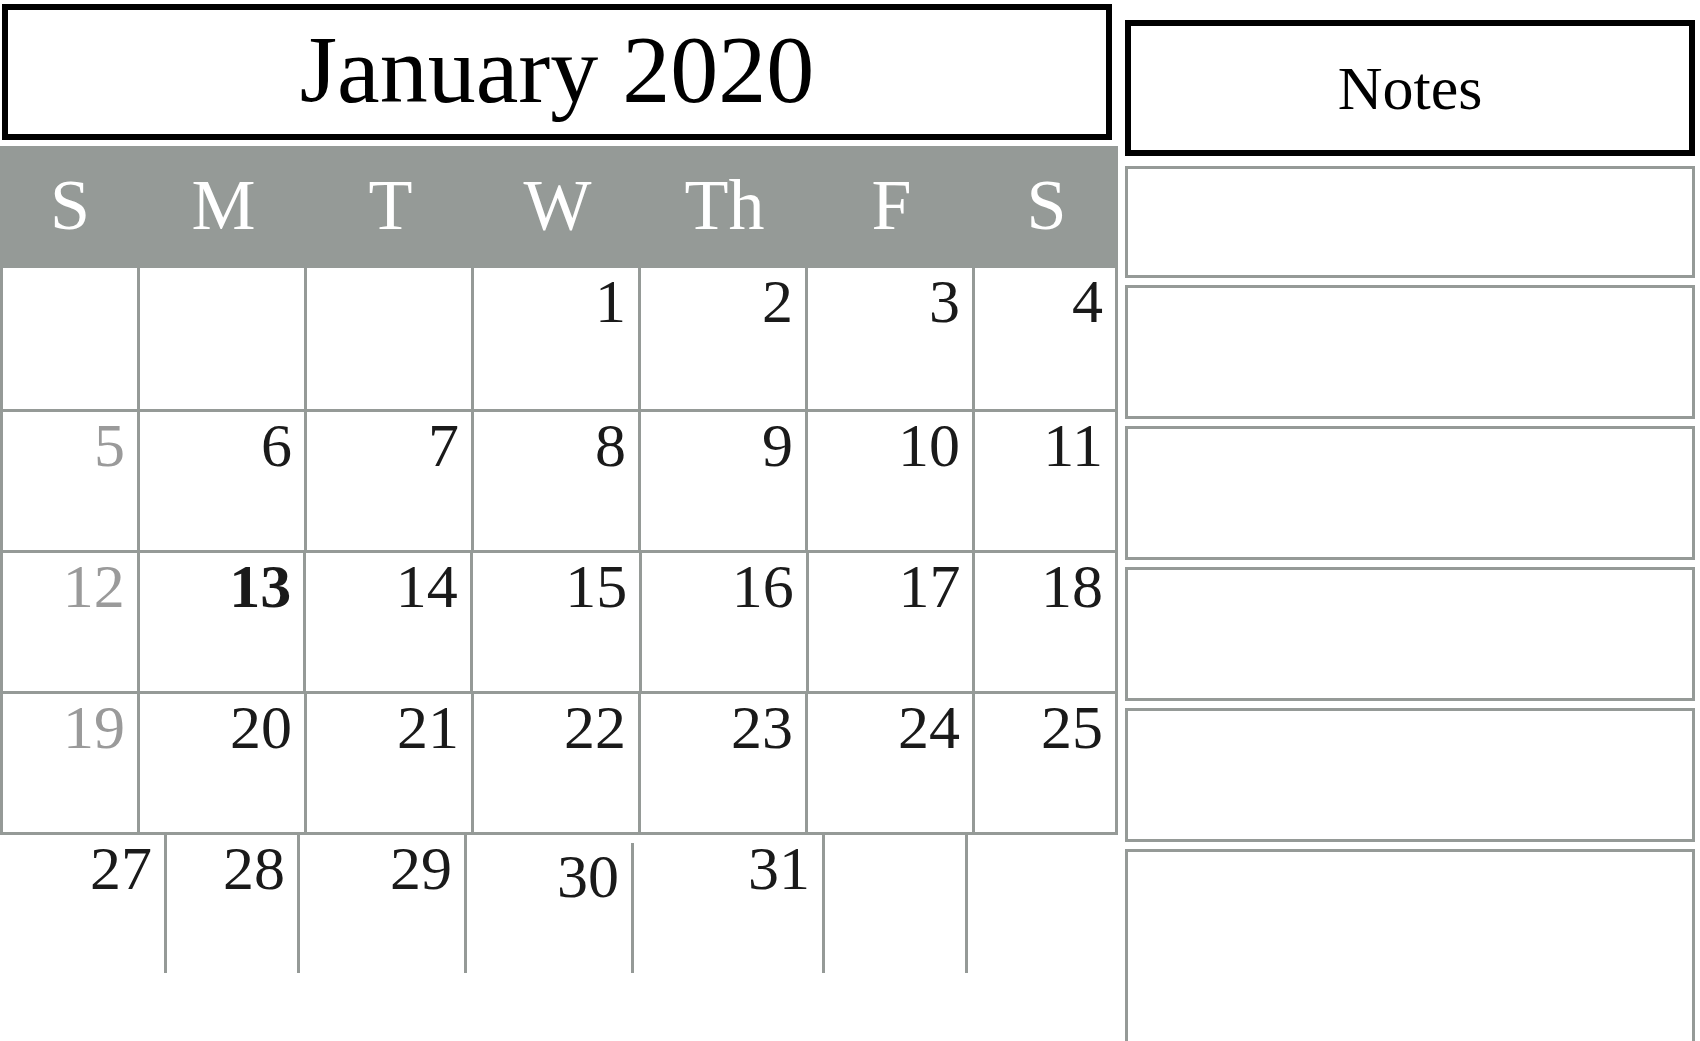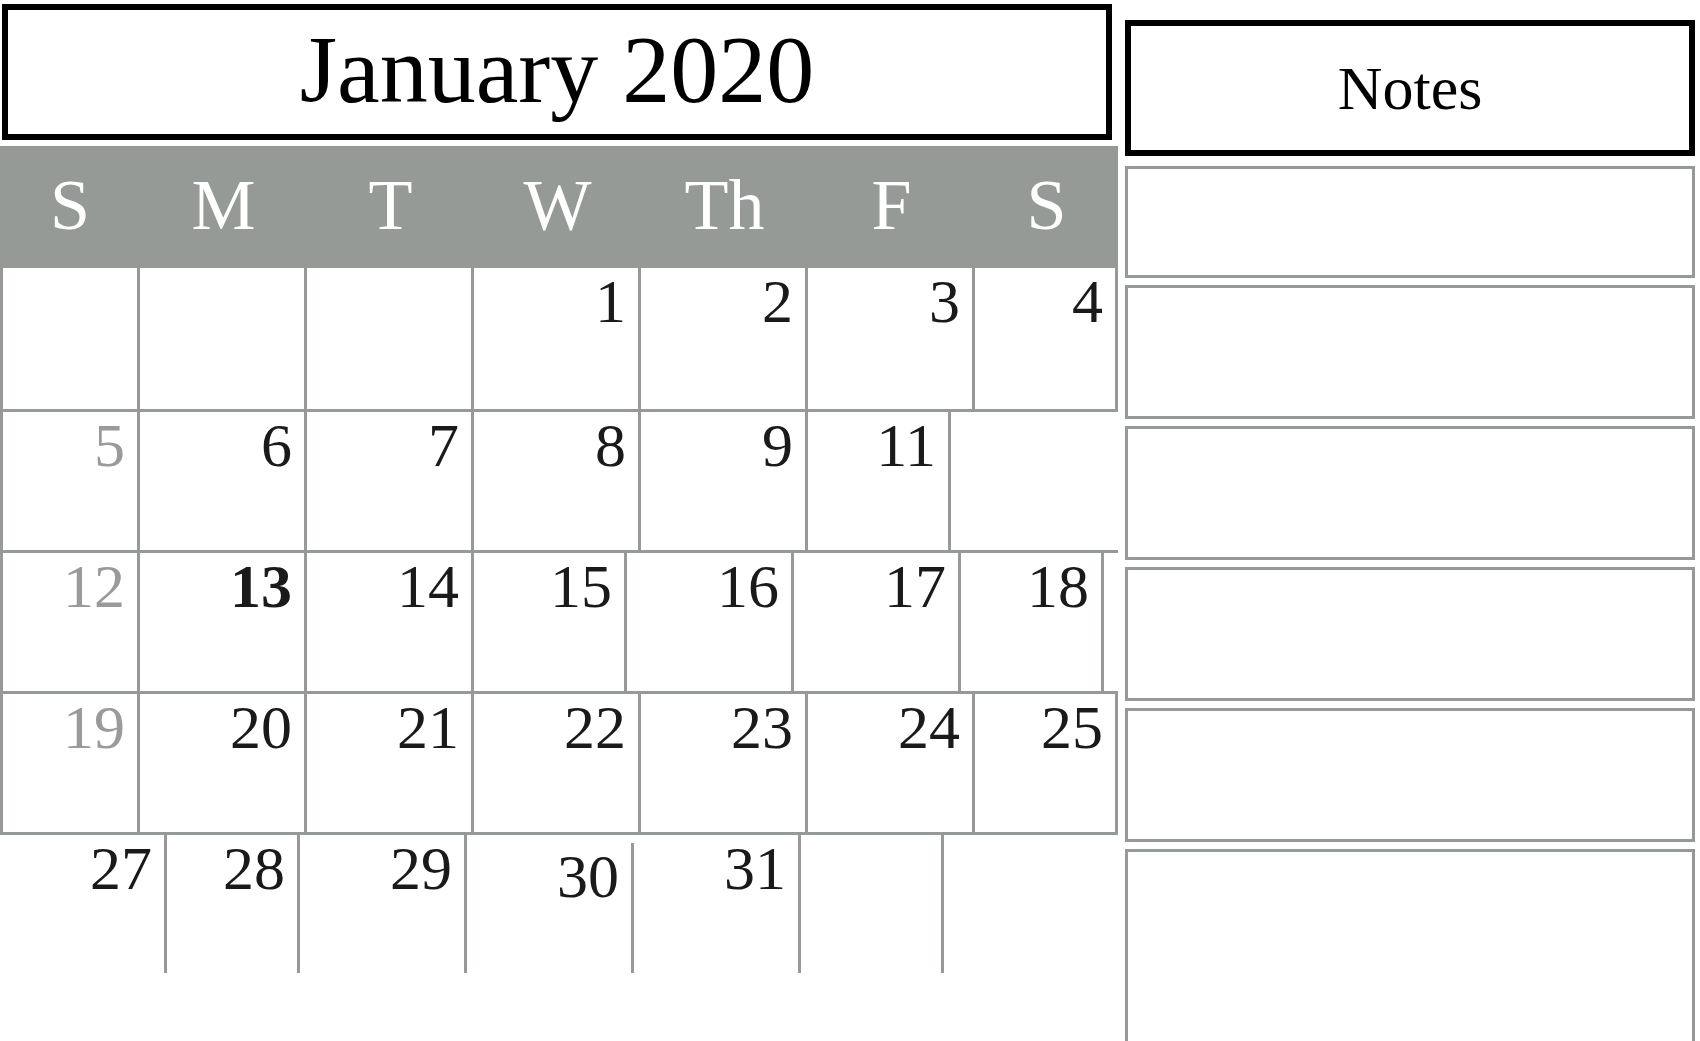--- a/index.html
+++ b/index.html
@@ -209,35 +209,38 @@
           </div>
           <div class="day-cell col-2" style="width: 167px;">
             <div class="day-number">7</div>
           </div>
           <div class="day-cell col-3" style="width: 167px;">
             <div class="day-number">8</div>
           </div>
           <div class="day-cell col-4" style="width: 167px;">
             <div class="day-number">9</div>
           </div>
+          <div class="day-cell col-5" style="width: 167px;">
+            <div class="day-number">10</div>
+          </div>
           <div class="day-cell col-6" style="width: 143px;">
             <div class="day-number">11</div>
           </div>
         </div>
         <div class="week-row">
           <div class="day-cell col-0" style="width: 140px;">
             <div class="day-number weekend-sun">12</div>
           </div>
           <div class="day-cell col-1" style="width: 167px; font-weight: bold;">
             <div class="day-number">13</div>
           </div>
           <div class="day-cell col-2" style="width: 167px;">
             <div class="day-number">14</div>
           </div>
-          <div class="day-cell col-3" style="width: 153px; text-decoration: underline;">
+          <div class="day-cell col-3" style="width: 170px; text-decoration: underline;">
             <div class="day-number">15</div>
           </div>
           <div class="day-cell col-4" style="width: 167px;">
             <div class="day-number">16</div>
           </div>
           <div class="day-cell col-5" style="width: 167px;">
             <div class="day-number">17</div>
           </div>
           <div class="day-cell col-6" style="width: 143px;">
             <div class="day-number">18</div>
@@ -272,21 +275,21 @@
           </div>
           <div class="day-cell col-2" style="width: 133px;">
             <div class="day-number">28</div>
           </div>
           <div class="day-cell col-3" style="width: 167px;">
             <div class="day-number">29</div>
           </div>
           <div class="day-cell col-4" style="width: 167px; margin-top: 8px;">
             <div class="day-number">30</div>
           </div>
-          <div class="day-cell col-5" style="width: 167px;">
+          <div class="day-cell col-5" style="width: 167px; margin-left: 24px;">
             <div class="day-number">31</div>
           </div>
           <div class="day-cell col-6" style="width: 143px;"></div>
         </div>
       </div>
 
   </div>
 
   <div id="notes-panel">
 

